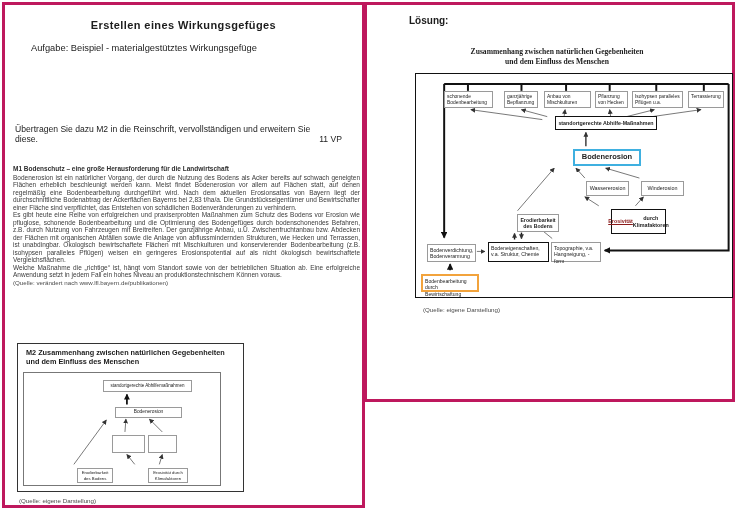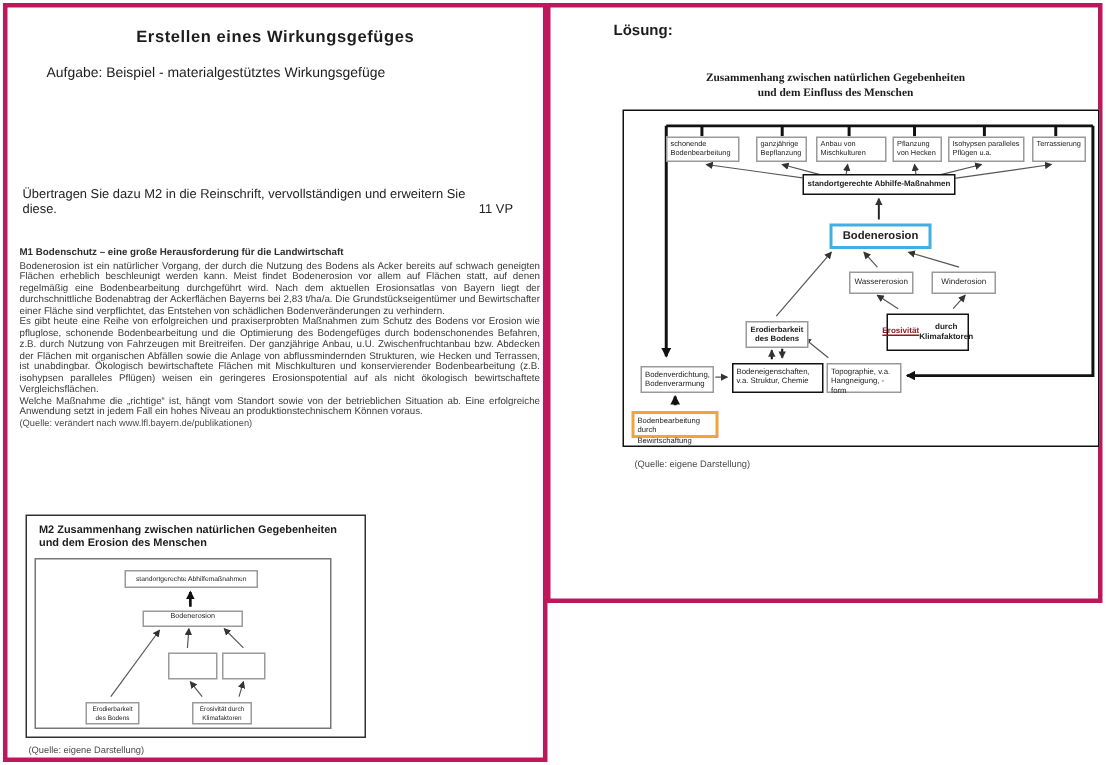--- a/index.html
+++ b/index.html
@@ -23,21 +23,21 @@
   .src { font-size:6.2px; color:#4a4a4a; text-align:left; }
 
   
   .m2box { position:absolute; left:12px; top:338px; width:227px; height:149px; border:1.4px solid #333; background:#fff; }
   .m2title { padding:4px 6px 0 8px; font-size:7.3px; font-weight:bold; line-height:9px; color:#1c1c1c; }
   .m2inner { position:absolute; left:5px; top:28px; width:198px; height:114px; border:1px solid #777; }
   .m2src { position:absolute; left:14px; top:492px; font-size:6.2px; color:#4a4a4a; }
 
   
   .bx { position:absolute; border:1px solid #9a9a9a; background:#fff; font-size:5.2px; line-height:6.4px; padding:2px; white-space:pre-line; color:#222; }
-  .bx.c { display:flex; align-items:center; justify-content:center; text-align:center; padding:1px; }
+  .bx.c { display:flex; align-items:center; justify-content:center; text-align:center; padding:1px;margin-left:20px; }
   .bx.bold { font-weight:bold; }
   .bx.black2 { border:1.6px solid #111; }
   .bx.cyan { border:2px solid #3fb0e0; font-weight:bold; font-size:7.5px; }
   .bx.orange { border:2px solid #f2a33c; }
   .bx.meas { font-size:4.9px; line-height:6.2px; }
   .ero1 { text-decoration:underline; color:#8b1a1a; }
 
   
   .loesung { position:absolute; left:42px; top:10px; font-size:10px; font-weight:bold; color:#1c1c1c; }
   .dtitle { position:absolute; left:25px; top:42px; width:330px; text-align:center; font-size:7.6px; font-weight:bold; line-height:9.5px; white-space:pre-line; color:#1c1c1c;font-family:Liberation Serif, serif; }
@@ -58,21 +58,21 @@
 
     <div class="m1">
       <div class="m1h">M1 Bodenschutz – eine große Herausforderung  für die Landwirtschaft</div>
       <p>Bodenerosion ist ein natürlicher Vorgang, der durch die Nutzung des Bodens als Acker bereits auf schwach geneigten Flächen erheblich beschleunigt werden kann. Meist findet Bodenerosion vor allem auf Flächen statt, auf denen regelmäßig eine Bodenbearbeitung durchgeführt wird. Nach dem aktuellen Erosionsatlas von Bayern liegt der durchschnittliche Bodenabtrag der Ackerflächen Bayerns bei 2,83 t/ha/a. Die Grundstückseigentümer und Bewirtschafter einer Fläche sind verpflichtet, das Entstehen von schädlichen Bodenveränderungen zu verhindern.</p>
       <p>Es gibt heute eine Reihe von erfolgreichen und praxiserprobten Maßnahmen zum Schutz des Bodens vor Erosion wie pfluglose, schonende Bodenbearbeitung und die Optimierung des Bodengefüges durch bodenschonendes Befahren, z.B. durch Nutzung von Fahrzeugen mit Breitreifen. Der ganzjährige Anbau, u.U. Zwischenfruchtanbau bzw. Abdecken der Flächen mit organischen Abfällen sowie die Anlage von abflussmindernden Strukturen, wie Hecken und Terrassen, ist unabdingbar. Ökologisch bewirtschaftete Flächen mit Mischkulturen und konservierender Bodenbearbeitung (z.B. isohypsen paralleles Pflügen) weisen ein geringeres Erosionspotential auf als nicht ökologisch bewirtschaftete Vergleichsflächen.</p>
       <p>Welche Maßnahme die „richtige“ ist, hängt vom Standort sowie von der betrieblichen Situation ab. Eine erfolgreiche Anwendung setzt in jedem Fall ein hohes Niveau an produktionstechnischem Können voraus.</p>
       <p class="src">(Quelle: verändert nach www.lfl.bayern.de/publikationen)</p>
     </div>
 
     <figure class="m2box">
-      <div class="m2title">M2 Zusammenhang zwischen natürlichen Gegebenheiten und dem Erosion  des Menschen</div>
+      <div class="m2title">M2 Zusammenhang zwischen natürlichen Gegebenheiten und dem Einfluss  des Menschen</div>
       <div class="m2inner">
         <svg class="ar" viewBox="0 0 198 114">
           <defs>
             <marker id="mt" markerUnits="userSpaceOnUse" markerWidth="5" markerHeight="5" refX="4.3" refY="2.5" orient="auto">
                 <path d="M0,0 L5,2.5 L0,5 z" fill="#333"></path>
               </marker>
             <marker id="mb" markerUnits="userSpaceOnUse" markerWidth="6" markerHeight="6" refX="5" refY="3" orient="auto">
                 <path d="M0,0 L6,3 L0,6 z" fill="#111"></path>
               </marker>
           </defs>

